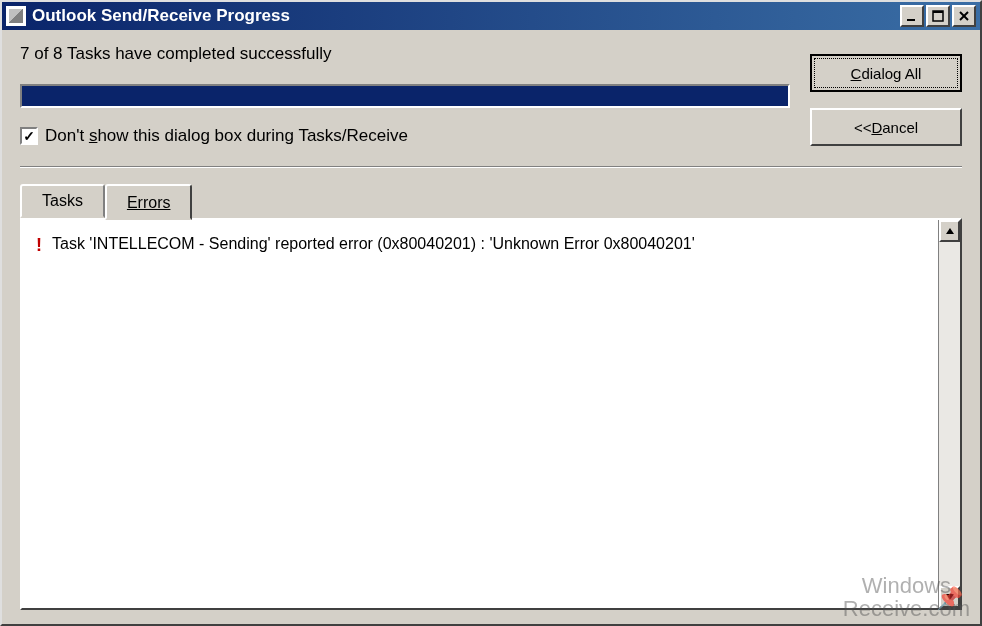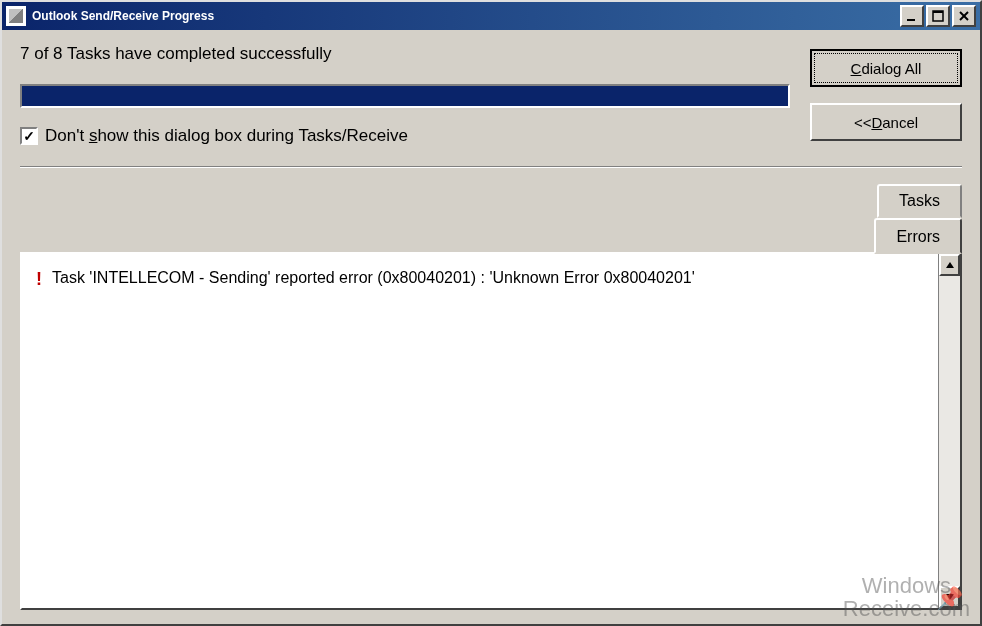--- a/index.html
+++ b/index.html
@@ -24,21 +24,21 @@
     flex-direction: column;
   }
   .titlebar {
     background: linear-gradient(to right, #0a246a, #3a6ea5);
     color: #fff;
     height: 28px;
     display: flex;
     align-items: center;
     padding: 0 4px;
     font-weight: bold;
-    font-size: 12px;
+    font-size: 17px;
   }
   .titlebar .app-icon {
     width: 20px;
     height: 20px;
     margin-right: 6px;
     background: #fff;
     display: inline-block;
     position: relative;
   }
   .titlebar .app-icon::after {
@@ -66,21 +66,21 @@
   }
   .titlebar-btn svg { width: 12px; height: 12px; }
   .content {
     flex: 1;
     padding: 14px 18px;
     display: flex;
     flex-direction: column;
   }
   .top-row {
     display: flex;
-    align-items: center;
+    align-items: flex-end;
     gap: 20px;
   }
   .status-col { flex: 1; }
   .status-text {
     font-size: 17px;
     margin-bottom: 20px;
     color: #000;
   }
   .progress-bar {
     width: 100%;
@@ -143,21 +143,20 @@
   .tabs-area {
     flex: 1;
     display: flex;
     flex-direction: column;
   }
   .tab-strip {
     display: flex;
     align-items: flex-end;
     position: relative;
     z-index: 2;
-    flex-direction: column;
   }
   .tab {
     padding: 8px 20px 6px 20px;
     background: #d4d0c8;
     border: 2px solid;
     border-color: #fff #404040 transparent #fff;
     border-top-left-radius: 3px;
     border-top-right-radius: 3px;
     font-size: 16px;
     cursor: pointer;
@@ -166,20 +165,21 @@
   .tab.inactive {
     border-color: #fff #808080 transparent #fff;
     margin-bottom: 0px;
     padding-top: 6px;
     z-index: 1;
   }
   .tab.active {
     border-bottom: 2px solid #d4d0c8;
     margin-bottom: -2px;
     z-index: 3;
+    text-decoration: underline;
   }
   .tab-panel {
     flex: 1;
     border: 2px solid;
     border-color: #fff #404040 #404040 #fff;
     background: #fff;
     padding: 0;
     position: relative;
     display: flex;
   }

